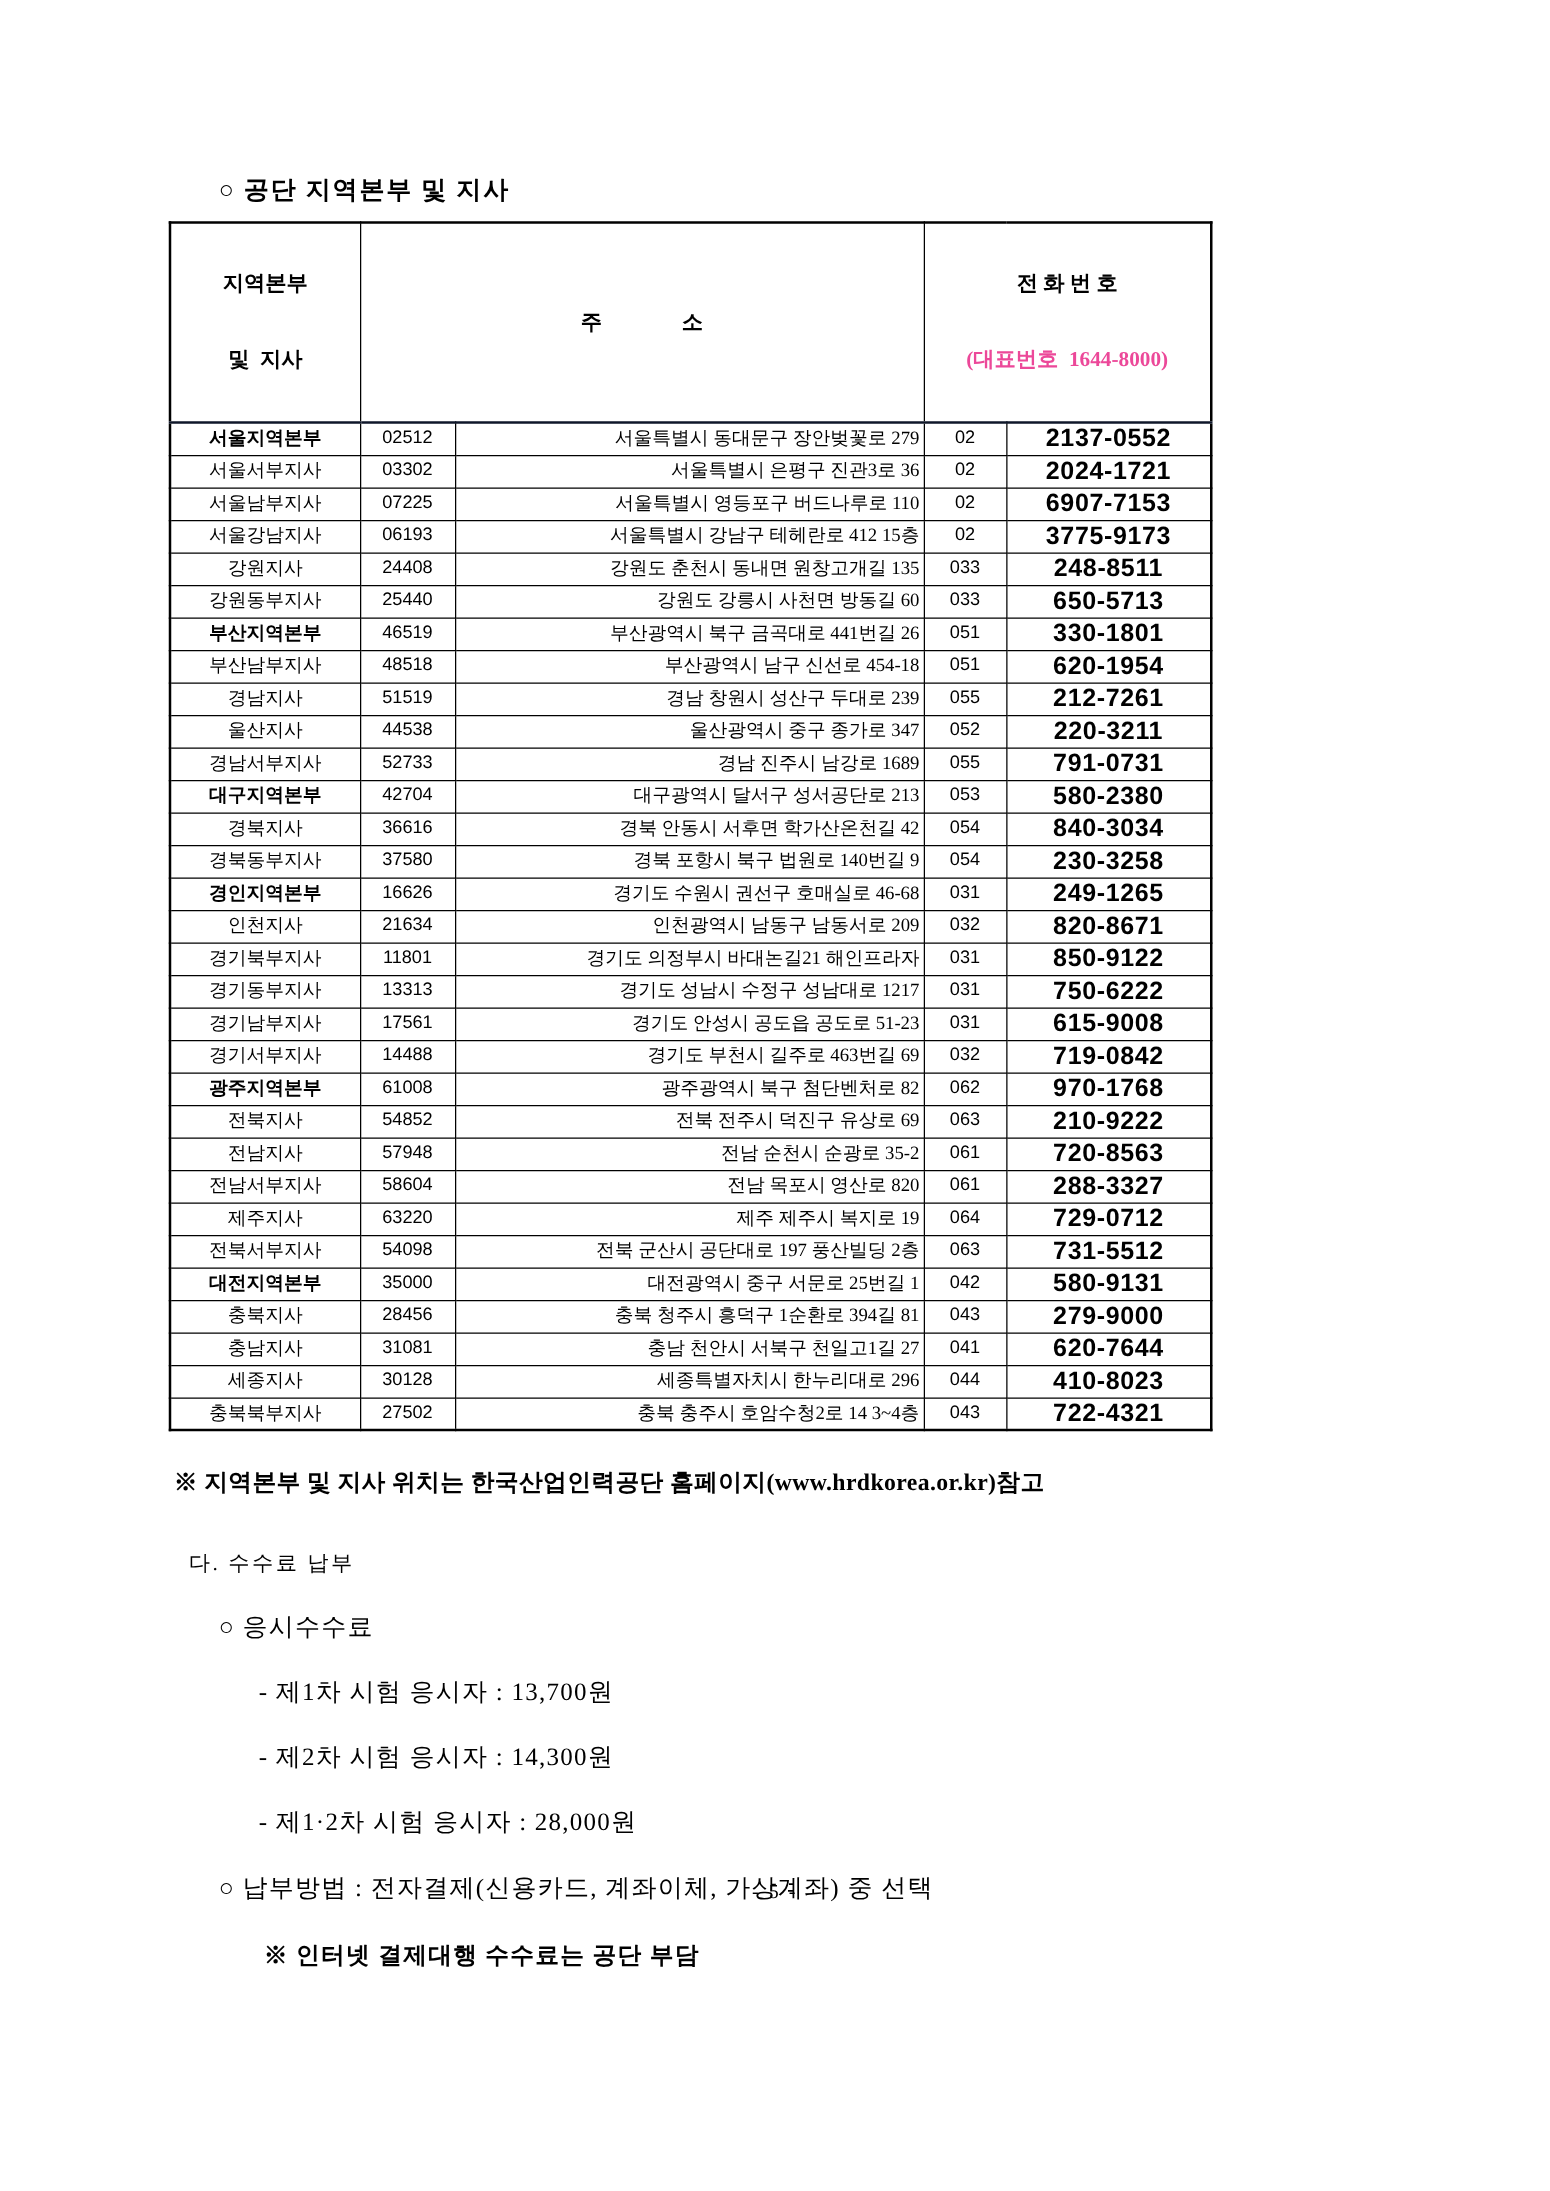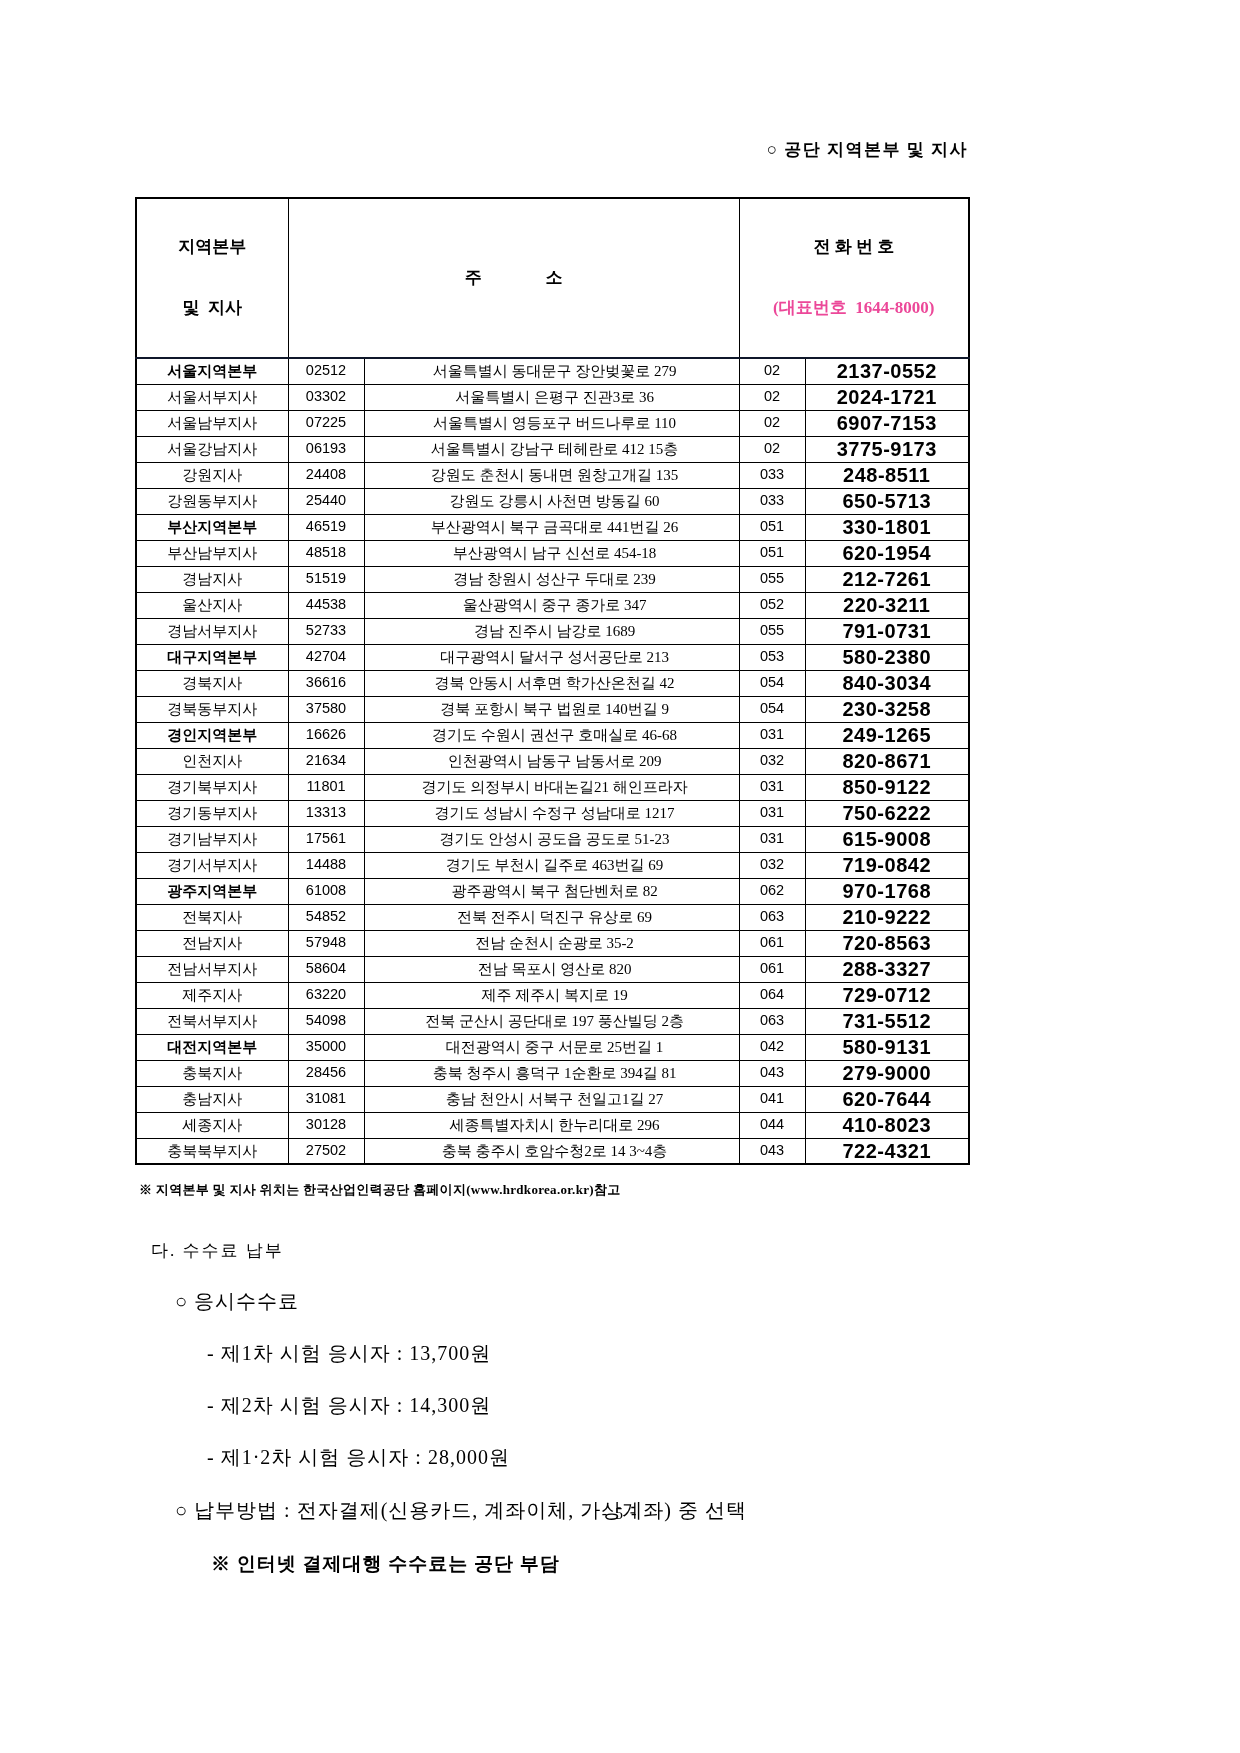--- a/index.html
+++ b/index.html
@@ -5,22 +5,22 @@
   * { margin:0; padding:0; box-sizing:border-box; }
   html,body { background:#e8e8e8; }
   body { font-family:"Liberation Serif","DejaVu Serif",serif; color:#000; }
   .page {
     width:1240px; height:1753px; position:relative;
     background:#ffffff; margin:0 auto; overflow:hidden;
   }
   .content { position:absolute; left:135px; top:138px; width:833px; }
 
   .doc-title {
-    font-size:17px; font-weight:bold; letter-spacing:1.5px;
-    margin-left:40px; margin-bottom:36px;text-align:right;
+    font-size:20px; font-weight:bold; letter-spacing:1.5px;
+    margin-left:40px; margin-bottom:12px;
   }
 
   table.office-table {
     border-collapse:collapse; width:833px; table-layout:fixed;
     border:2px solid #000;
   }
   .office-table th, .office-table td {
     border:1px solid #000; text-align:center;
     font-size:15px; height:26px; line-height:1.1;
     padding:0 3px; overflow:hidden; white-space:nowrap;
@@ -30,28 +30,28 @@
     border-bottom:2px solid #0f172a; white-space:pre;
   }
   .office-table thead th .hdr-line { line-height:1.35; }
   .blue { color:#ec4899; }
   td.c-name { font-size:15px; }
   tr.hq td.c-name { font-weight:bold; }
   td.c-zip, td.c-area {
     font-family:"Liberation Sans","DejaVu Sans",sans-serif;
     font-size:14.5px;
   }
-  td.c-addr { text-align:center; padding-left:9px; }
+  td.c-addr { text-align:right; padding-left:9px; }
   td.c-phone {
     font-family:"Liberation Sans","DejaVu Sans",sans-serif;
     font-weight:bold; font-size:20px; letter-spacing:0.5px;
   }
 
   .footnote {
-    margin-top:16px; font-weight:bold; font-size:13px;
+    margin-top:28px; font-weight:bold; font-size:19px;
     letter-spacing:0.3px; margin-left:4px;
   }
 
   .fees { margin-top:40px; }
   .fee-title { font-size:17px; letter-spacing:2px; margin-left:16px; }
   .fee-line { font-size:20px; letter-spacing:1px; }
   .ind-1 { margin-left:40px; margin-top:26px; }
   .ind-2 { margin-left:72px; margin-top:25px; }
   .ind-3 { margin-left:76px; margin-top:27px; font-weight:bold; font-size:19px; }
   .amt { font-weight:normal; }

